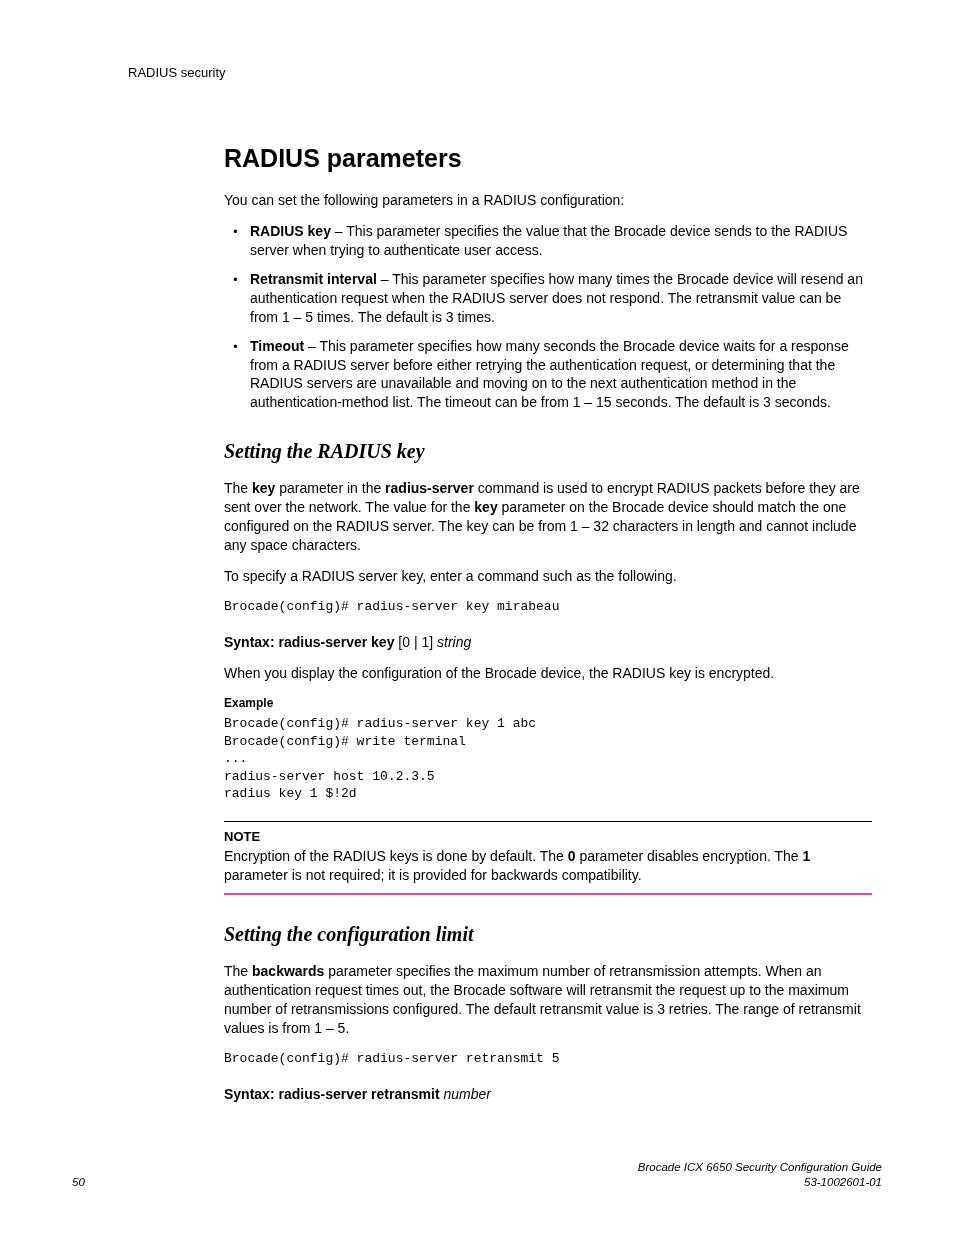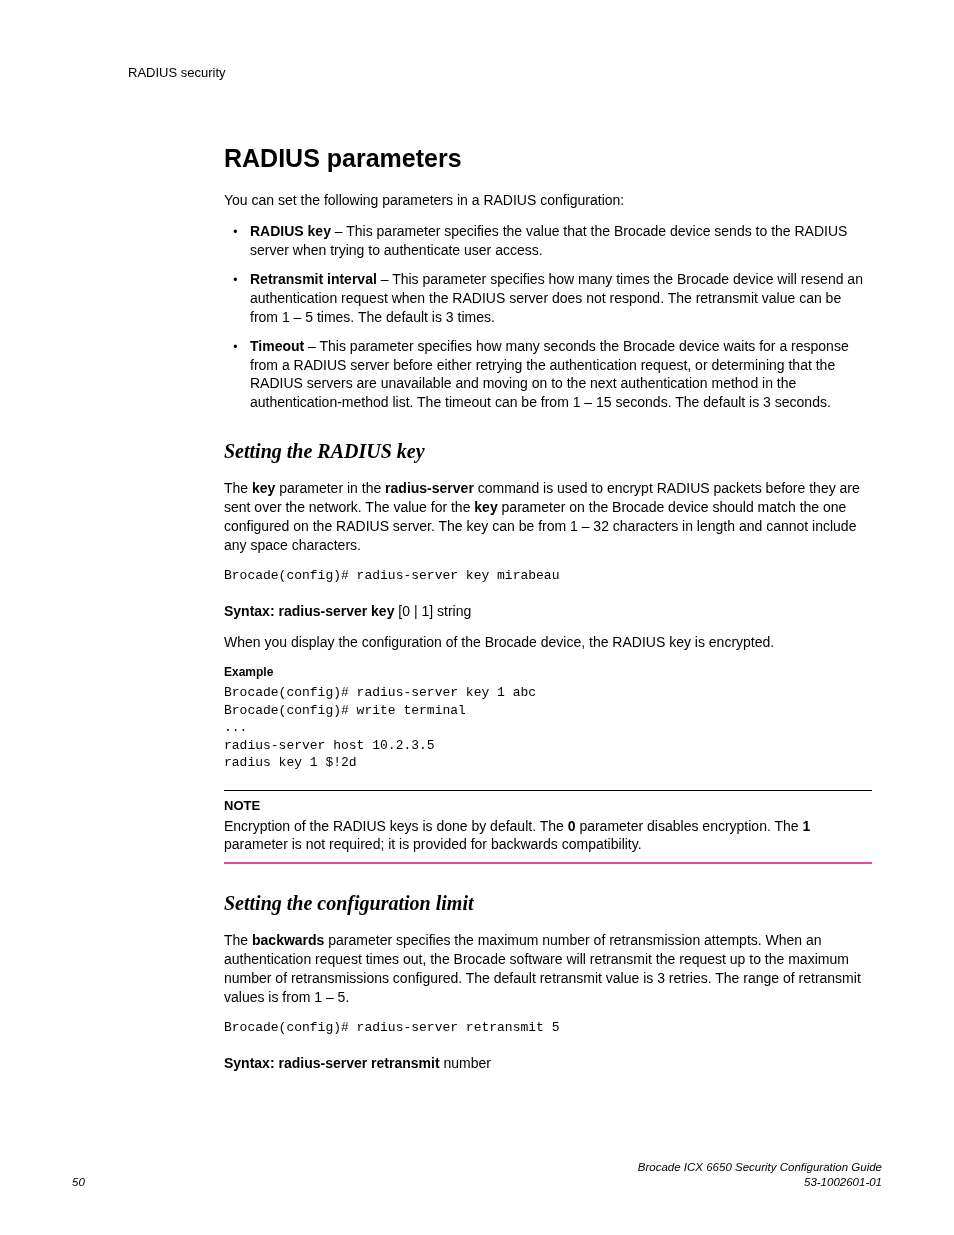--- a/index.html
+++ b/index.html
@@ -61,21 +61,21 @@
     font-size: 13px;
     white-space: pre;
     margin: 4px 0 18px 0;
     line-height: 1.35;
   }
   .syntax-line {
     margin: 0 0 12px 0;
   }
   .syntax-line .label { font-weight: bold; }
   .syntax-line .cmd { font-weight: bold; }
-  .syntax-line .arg { }
+  .syntax-line .arg { font-style: italic; }
   .example-label {
     font-weight: bold;
     font-size: 12px;
     margin: 0 0 4px 0;
   }
   .note-block {
     border-top: 1px solid #000;
     border-bottom: 2px solid #ec4899;
     padding: 6px 0 8px 0;
     margin: 6px 0 18px 0;
@@ -116,20 +116,21 @@
     <ul>
       <li><span class="bold">RADIUS key</span><span> – This parameter specifies the value that the Brocade device sends to the RADIUS server when trying to authenticate user access.</span></li>
       <li><span class="bold">Retransmit interval</span><span> – This parameter specifies how many times the Brocade device will resend an authentication request when the RADIUS server does not respond. The retransmit value can be from 1 – 5 times. The default is 3 times.</span></li>
       <li><span class="bold">Timeout</span><span> – This parameter specifies how many seconds the Brocade device waits for a response from a RADIUS server before either retrying the authentication request, or determining that the RADIUS servers are unavailable and moving on to the next authentication method in the authentication-method list. The timeout can be from 1 – 15 seconds. The default is 3 seconds.</span></li>
     </ul>
 
     <h2>Setting the RADIUS key</h2>
 
     <p><span>The </span><span class="bold">key</span><span> parameter in the </span><span class="bold">radius-server</span><span> command is used to encrypt RADIUS packets before they are sent over the network. The value for the </span><span class="bold">key</span><span> parameter on the Brocade device should match the one configured on the RADIUS server. The key can be from 1 – 32 characters in length and cannot include any space characters.</span></p>
 
+    <p>To specify a RADIUS server key, enter a command such as the following.</p>
 
     <div class="mono">Brocade(config)# radius-server key mirabeau</div>
 
     <p class="syntax-line"><span class="label">Syntax:  </span><span class="cmd">radius-server key </span><span>[0 | 1] </span><span class="arg">string</span></p>
 
     <p>When you display the configuration of the Brocade device, the RADIUS key is encrypted.</p>
 
     <p class="example-label">Example</p>
 
     <div class="mono">Brocade(config)# radius-server key 1 abc

